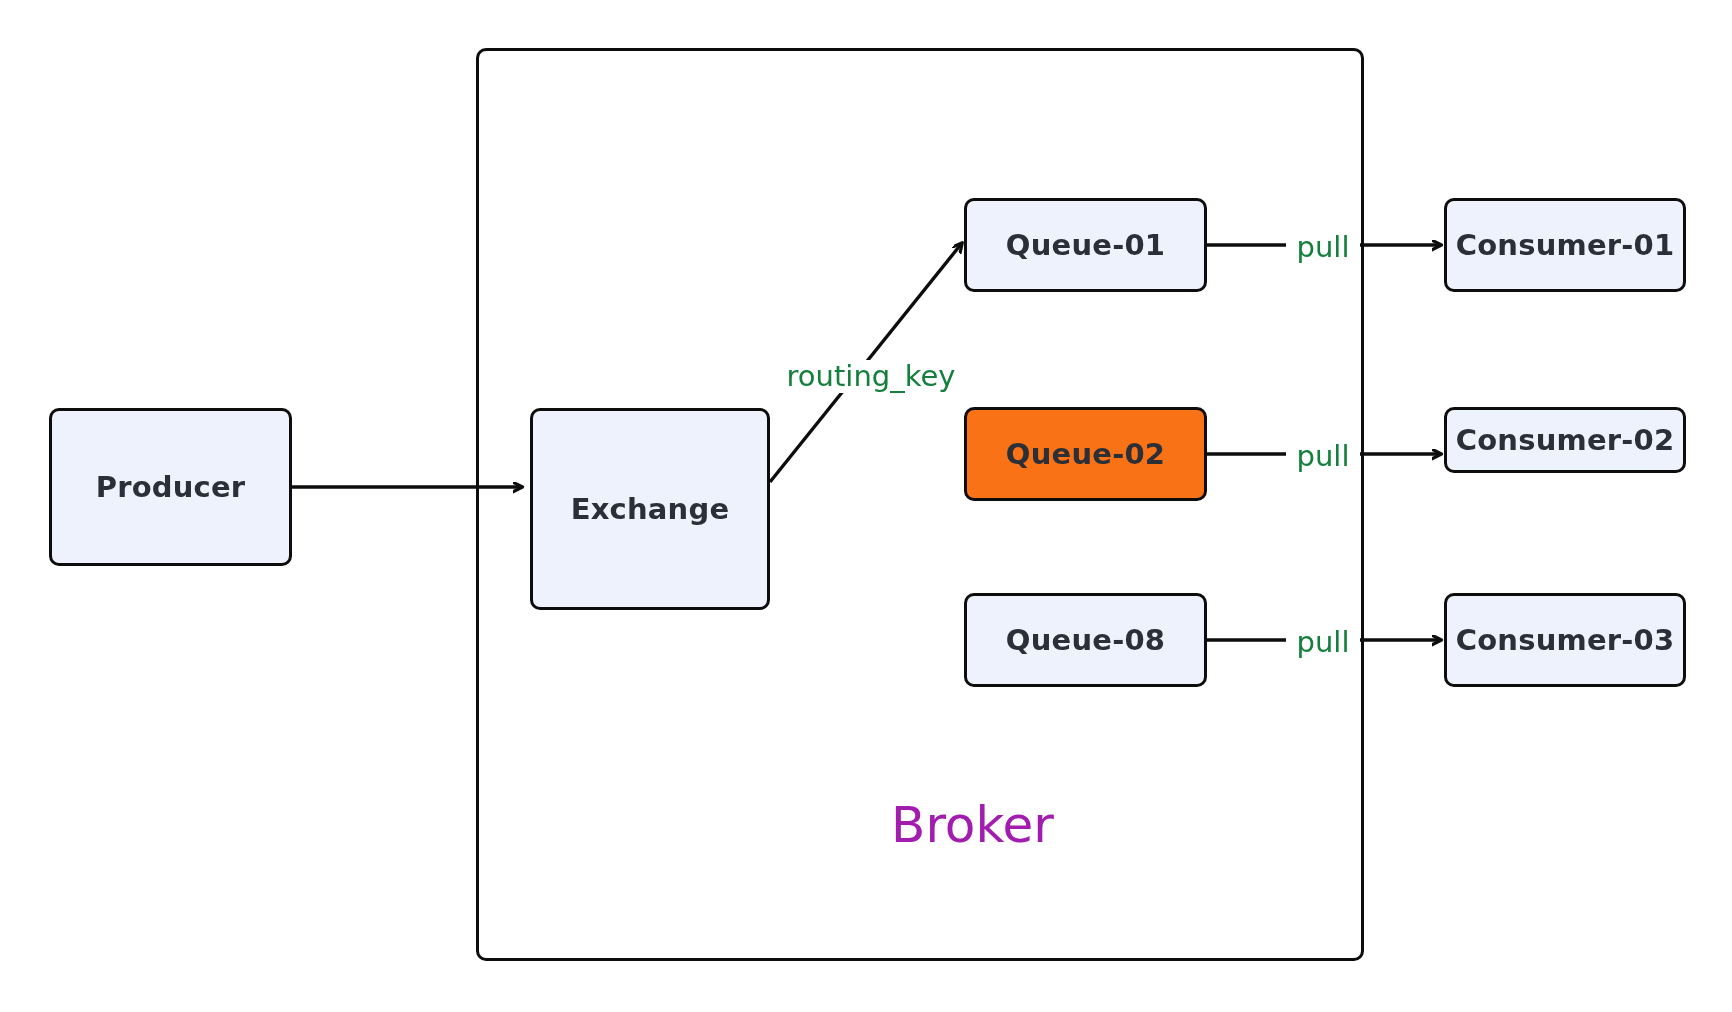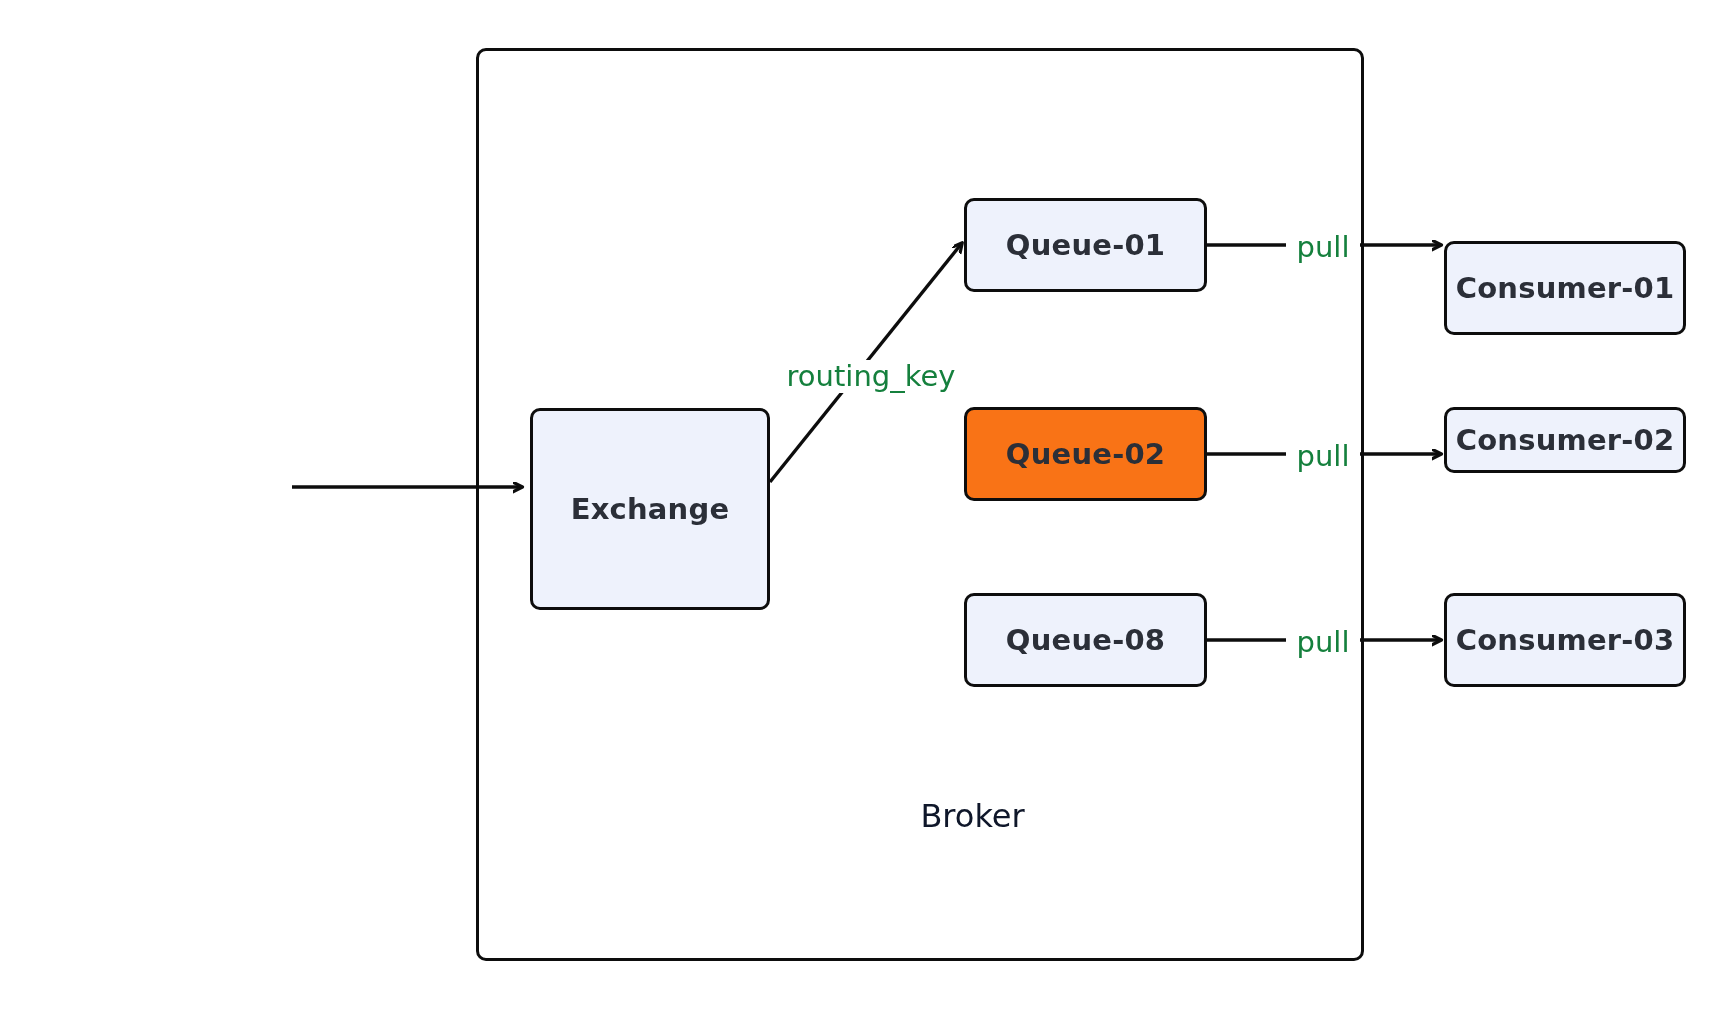--- a/index.html
+++ b/index.html
@@ -44,22 +44,22 @@
   }
   .container-node {
     position: absolute;
     box-sizing: border-box;
     border: 3px solid #0d0d0d;
     border-radius: 10px;
     background: transparent;
   }
   .container-label {
     position: absolute;
-    color: #0f172a;
-    font-size: 32px;
+    color: #a21caf;
+    font-size: 50px;
     font-weight: 400;
     line-height: 1;
     white-space: nowrap;
     text-align: center;
   }
   .edge-label {
     position: absolute;
     color: #15803d;
     font-size: 29px;
     line-height: 1;
@@ -98,38 +98,41 @@
     </g>
 
     <g>
       <line x1="1207" y1="640" x2="1441" y2="640" stroke="#0d0d0d" stroke-width="3.4" marker-end="url(#arrowhead)"></line>
     </g>
   </svg>
 
   <div class="container-node" style="left:476px; top:48px; width:888px; height:913px;"></div>
   <div class="container-label" style="left:790px; top:800px; width:365px;">Broker</div>
 
+  <div class="node" style="left:49px; top:408px; width:243px; height:158px; background:#eef2fc;">
+    <span>Producer</span>
+  </div>
 
   <div class="node" style="left:530px; top:408px; width:240px; height:202px; background:#eef2fc;">
     <span>Exchange</span>
   </div>
 
   <div class="node" style="left:964px; top:198px; width:243px; height:94px; background:#eef2fc;">
     <span>Queue-01</span>
   </div>
 
   <div class="node" style="left:964px; top:407px; width:243px; height:94px; background:#f97316;">
     <span>Queue-02</span>
   </div>
 
   <div class="node" style="left:964px; top:593px; width:243px; height:94px; background:#eef2fc;">
     <span>Queue-08</span>
   </div>
 
-  <div class="node" style="left:1444px; top:198px; width:242px; height:94px; background:#eef2fc;margin-top:43px;">
+  <div class="node" style="left:1444px; top:198px; width:242px; height:94px; background:#eef2fc;">
     <span>Consumer-01</span>
   </div>
 
   <div class="node" style="left:1444px; top:407px; width:242px; height:66px; background:#eef2fc;">
     <span>Consumer-02</span>
   </div>
 
   <div class="node" style="left:1444px; top:593px; width:242px; height:94px; background:#eef2fc;">
     <span>Consumer-03</span>
   </div>

